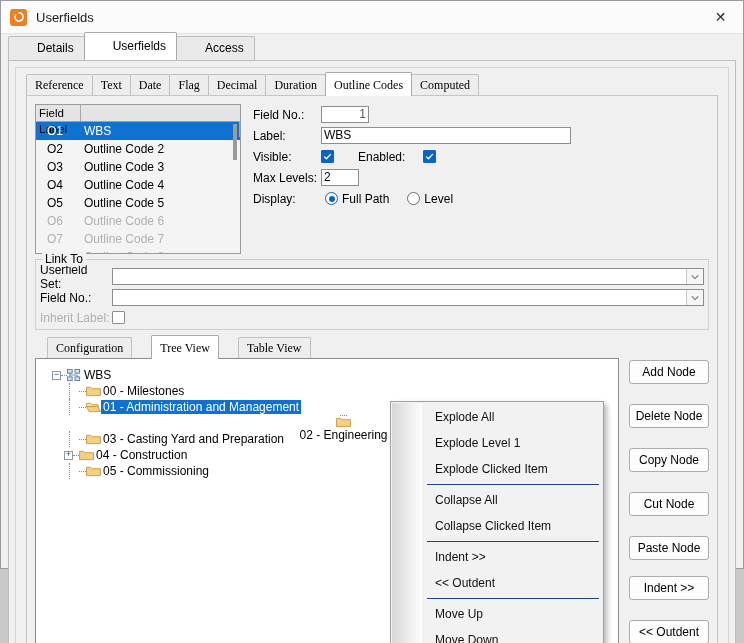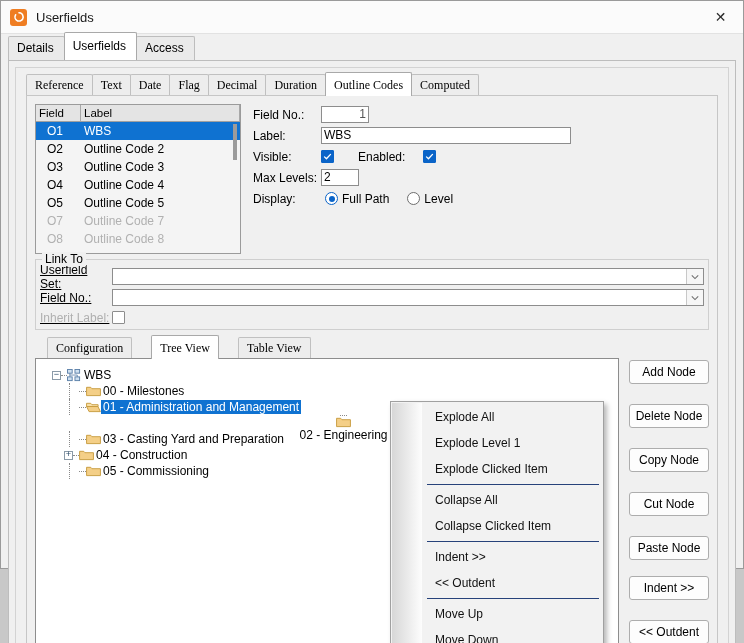--- a/index.html
+++ b/index.html
@@ -60,21 +60,21 @@
     height: 26px;
     min-height: 26px;
     display: flex;
     align-items: flex-end;
     padding-left: 7px;
     background: #f0f0f0;
     position: relative;
     z-index: 3;
   }
   .otab {
-    padding: 4px 10px 4px 8px;
+    padding: 4px 10px 4px 28px;
     font-size: 12px;
     border: 1px solid #bdbdbd;
     border-bottom: none;
     background: #eaeaea;
     margin-right: -1px;
     line-height: 14px;
     border-radius: 2px 2px 0 0;
     height: 15px;
     box-sizing: content-box;
   }
@@ -152,20 +152,21 @@
     position: relative;
     box-sizing: border-box;
     overflow: hidden;
   }
   .fl-head {
     display: flex;
     height: 16px;
     background: #e4e4e4;
     border-bottom: 1px solid #a0a0a0;
     font-size: 11.5px;
+    flex-direction: column;
   }
   .fl-head div {
     padding: 1px 3px;
     box-sizing: border-box;
     border-right: 1px solid #a8a8a8;
     line-height: 14px;
   }
   .fl-c1 { width: 45px; }
   .fl-c2 { flex: 1; }
   .fl-row {
@@ -237,21 +238,20 @@
     border-radius: 50%;
     background: #0a64c8;
   }
   .rwrap { display: flex; align-items: center; gap: 4px; margin-right: 18px; }
   
   .group {
     border: 1px solid #cfcfcf;
     margin-top: 5px;
     padding: 4px 4px 3px 4px;
     position: relative;
-    text-decoration: underline;
   }
   .group-title {
     position: absolute;
     top: -8px; left: 6px;
     background: #f0f0f0;
     padding: 0 3px;
     font-size: 12px;
   }
   .combo {
     flex: 1;
@@ -417,20 +417,24 @@
               <div class="c1">O3</div>
               <div class="c2">Outline Code 3</div>
             </div>
             <div class="fl-row">
               <div class="c1">O4</div>
               <div class="c2">Outline Code 4</div>
             </div>
             <div class="fl-row">
               <div class="c1">O5</div>
               <div class="c2">Outline Code 5</div>
+            </div>
+            <div class="fl-row dis">
+              <div class="c1">O6</div>
+              <div class="c2">Outline Code 6</div>
             </div>
             <div class="fl-row dis">
               <div class="c1">O7</div>
               <div class="c2">Outline Code 7</div>
             </div>
             <div class="fl-row dis">
               <div class="c1">O8</div>
               <div class="c2">Outline Code 8</div>
             </div>
             <div class="fl-scroll">

